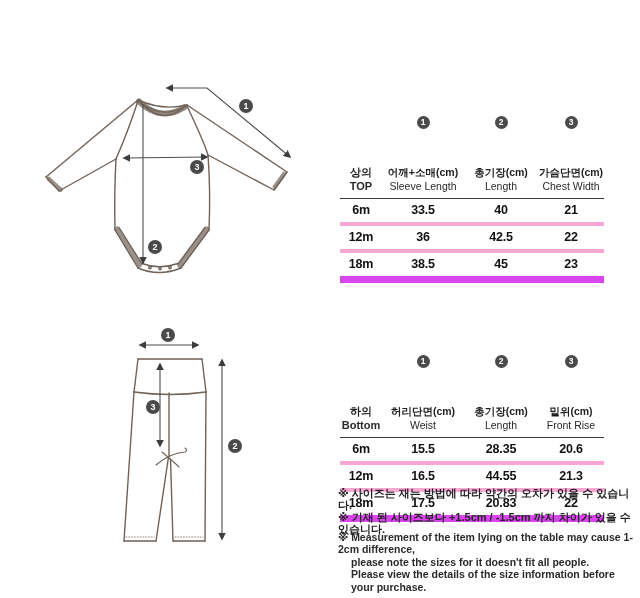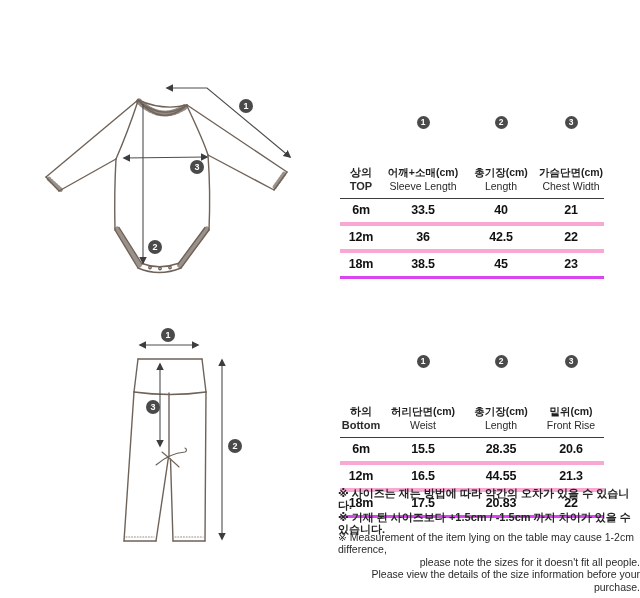--- a/index.html
+++ b/index.html
@@ -25,27 +25,27 @@
     background:#4a4a4a;color:#fff;font-size:8.5px;font-weight:bold;
     align-items:center;justify-content:center;margin-bottom:4px;line-height:1;
   }
   .ko-h{font-size:10.5px;font-weight:700;line-height:14px;color:#1f1f1f;white-space:nowrap;margin-top:32px;}
   .en-h{font-size:10.5px;font-weight:400;line-height:14px;color:#2a2a2a;white-space:nowrap;}
   .rowhead .ko-h,.rowhead .en-h{font-weight:700;font-size:11px;}
   .size-table tbody td{
     height:23px;font-size:12.5px;font-weight:700;letter-spacing:-0.2px;
     border-bottom:4px solid #f9a8d4;color:#111;
   }
-  .size-table tbody tr:last-child td{border-bottom:3px solid #d946ef;}
+  .size-table tbody tr:last-child td{border-bottom:7px solid #d946ef;}
   
   .notes-ko{position:absolute;left:338px;top:487px;width:300px;
     font-size:11px;font-weight:600;line-height:12px;color:#242424;}
   .notes-en{position:absolute;left:338px;top:531px;width:302px;
-    font-size:10.5px;font-weight:400;line-height:12.4px;color:#2a2a2a;}
-  .notes-en .cont{padding-left:13px;text-align:right;}
+    font-size:10.5px;font-weight:700;line-height:12.4px;color:#2a2a2a;}
+  .notes-en .cont{padding-left:13px;}
 </style>
 </head>
 <body>
 
 <div class="canvas">
 
   <div class="diagram" style="left:20px;top:60px;width:300px;height:240px;">
     <svg viewBox="0 0 300 240" width="300" height="240">
       <defs>
         <marker id="arr" viewBox="0 0 10 10" refX="8" refY="5" markerWidth="7" markerHeight="7" orient="auto-start-reverse">

